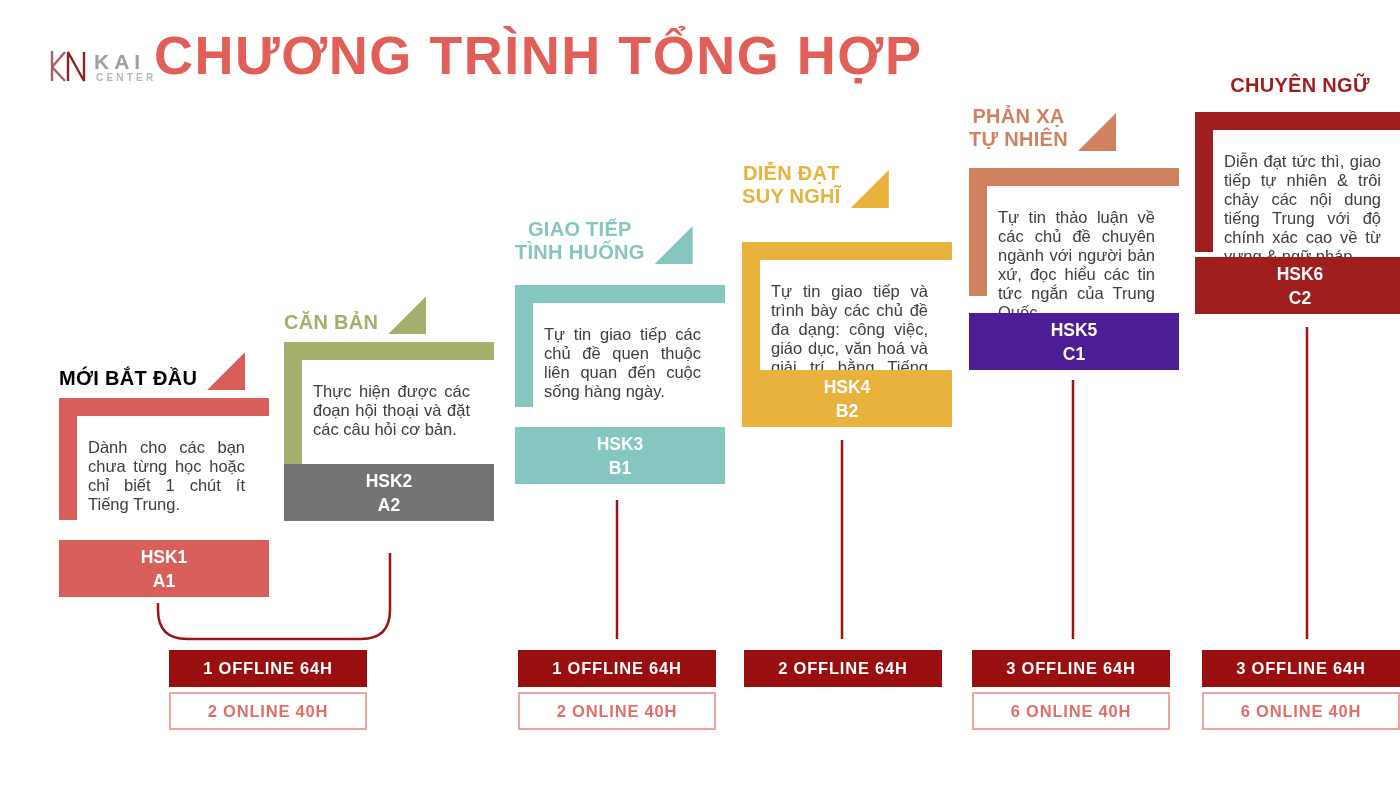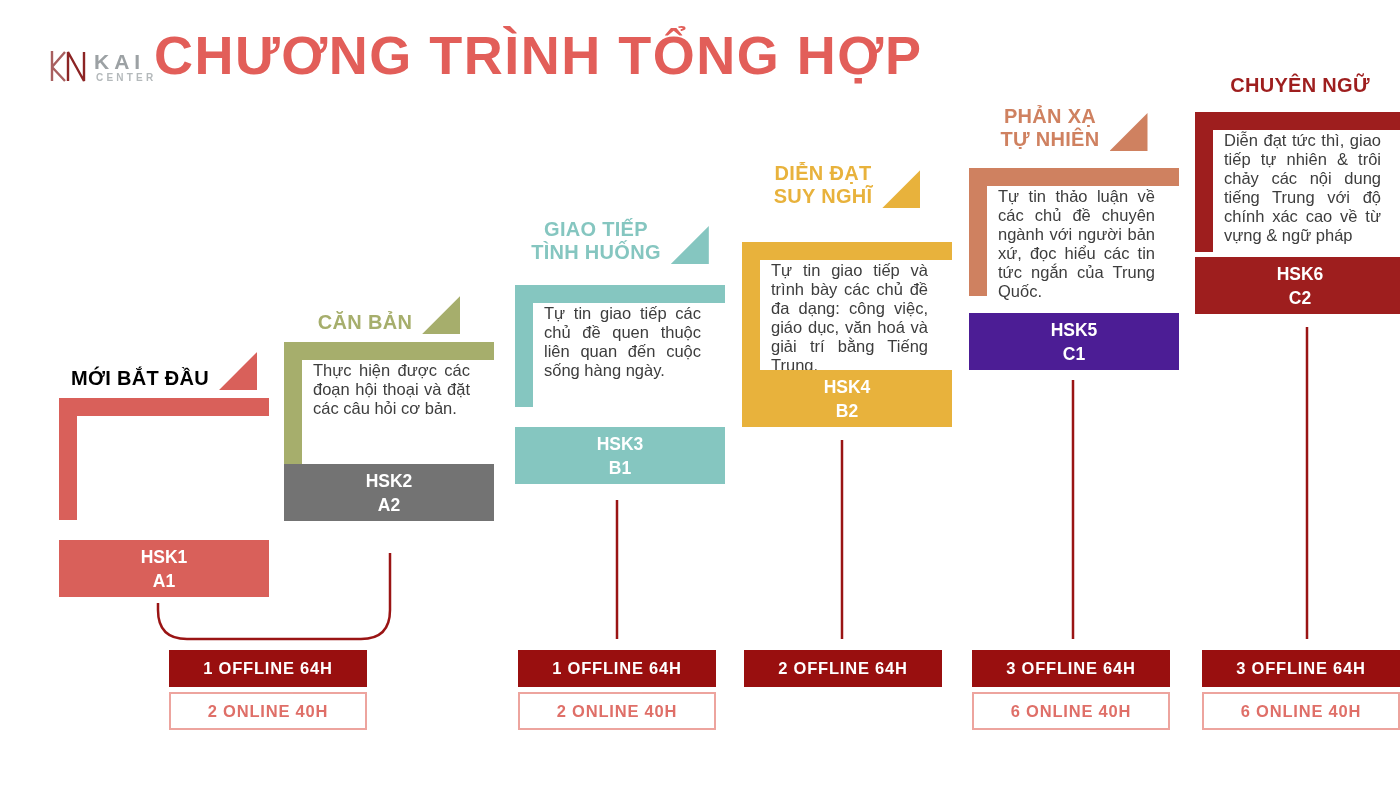--- a/index.html
+++ b/index.html
@@ -9,31 +9,31 @@
   
   .logo{position:absolute;left:16px;top:44px;width:110px;height:44px;}
   .logo svg{position:absolute;left:0;top:2px;}
   .logo-kai{position:absolute;left:46px;top:6px;font-size:21px;font-weight:600;letter-spacing:5px;color:#9CA1A4;}
   .logo-center{position:absolute;left:48px;top:28px;font-size:10px;font-weight:600;letter-spacing:3.2px;color:#B4B9BB;}
   .heading{position:absolute;left:122px;top:24px;font-size:54px;font-weight:800;letter-spacing:1.5px;
            color:#E25E59;white-space:nowrap;}
 
   
   .level{position:absolute;width:210px;}
-  .title-row{position:absolute;width:210px;display:flex;justify-content:center;align-items:flex-end;}
+  .title-row{position:absolute;width:210px;display:flex;justify-content:flex-start;align-items:flex-end;}
   .title-row.centered{justify-content:center;}
   .title-text{font-size:20px;font-weight:800;line-height:23px;text-align:center;letter-spacing:0.3px;}
   .title-text span{display:block;}
   .tri{width:38px;height:38px;margin-left:10px;flex:0 0 auto;
        clip-path:polygon(100% 0,100% 100%,0 100%);}
   .frame{position:absolute;width:210px;}
   .bar-top{position:absolute;left:0;top:0;width:210px;height:18px;}
   .bar-left{position:absolute;left:0;top:0;width:18px;height:100%;}
   .desc{position:absolute;left:18px;top:18px;width:176px;background:#ffffff;
-        padding:1px 8px 0 11px;box-sizing:border-box;
+        padding:22px 8px 0 11px;box-sizing:border-box;
         font-size:16.5px;line-height:19px;color:#3D3D3D;text-align:justify;}
   .hsk-badge{position:absolute;width:210px;height:57px;display:flex;flex-direction:column;
              justify-content:center;align-items:center;color:#ffffff;font-weight:800;
              font-size:17.5px;line-height:24px;}
 
   
   .connectors{position:absolute;left:0;top:0;pointer-events:none;}
 
   
   .pkg-offline{position:absolute;top:650px;width:198px;height:37px;display:flex;align-items:center;
@@ -69,20 +69,21 @@
     <div class="title-row" style="top:352px">
       <div class="title-text" style="color: #000000;">
         <span>MỚI BẮT ĐẦU</span>
         <span></span>
       </div>
       <div class="tri" style="background-color: rgb(217, 96, 90);"></div>
     </div>
     <div class="frame" style="top:398px;height:122px">
       <div class="bar-top" style="background-color: rgb(217, 96, 90);"></div>
       <div class="bar-left" style="background-color: rgb(217, 96, 90);"></div>
+      <div class="desc">Dành cho các bạn chưa từng học hoặc chỉ biết 1 chút ít Tiếng Trung.</div>
     </div>
     <div class="hsk-badge" style="top: 540px; background-color: rgb(217, 96, 90);">
       <span>HSK1</span>
       <span>A1</span>
     </div>
   </div>
 
   <div class="level" style="left:252px">
     <div class="title-row" style="top:296px">
       <div class="title-text" style="color: rgb(166, 174, 108);">

